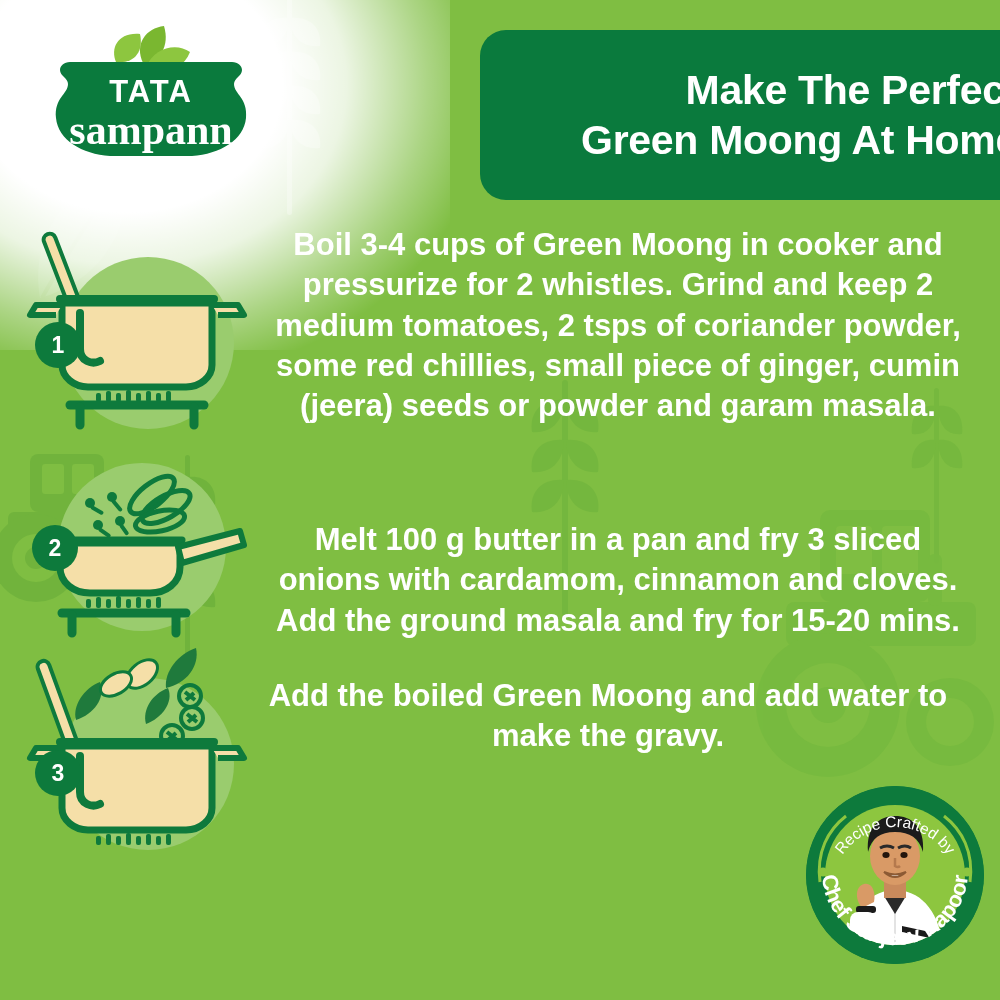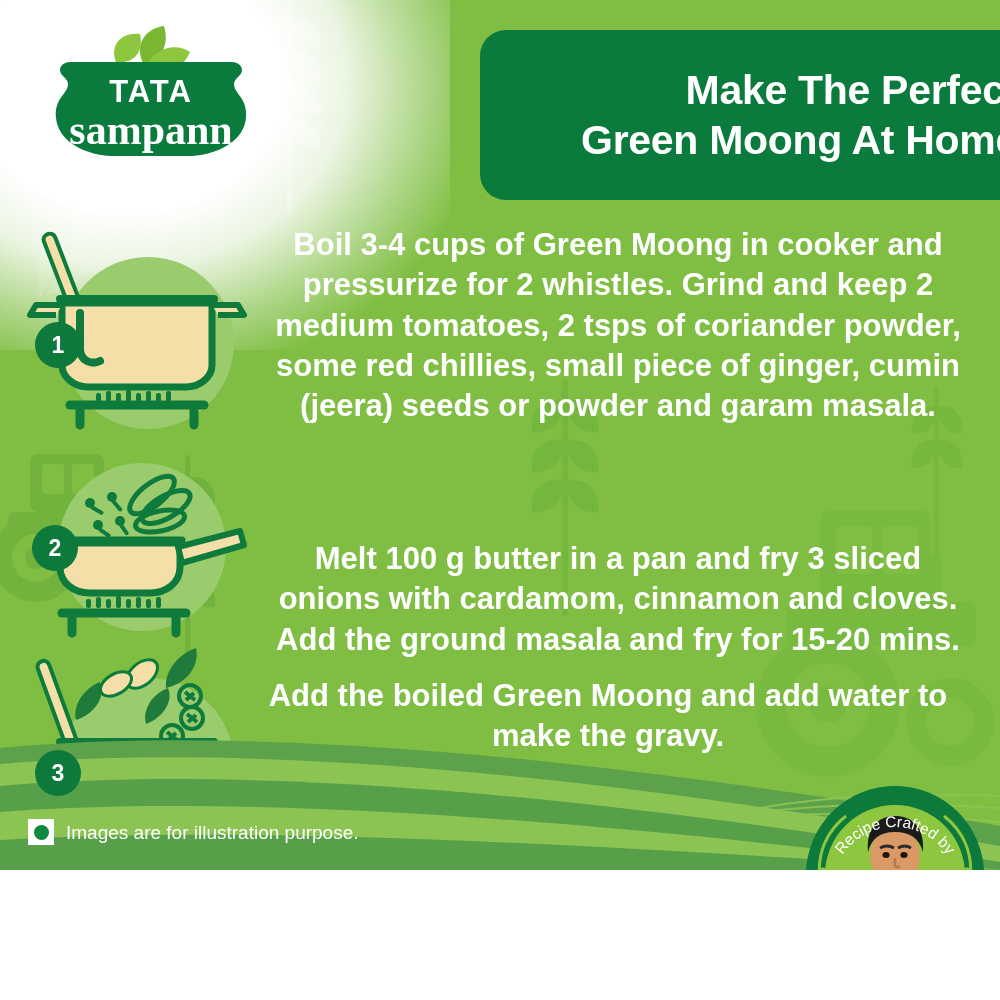--- a/index.html
+++ b/index.html
@@ -3,21 +3,21 @@
 <meta charset="utf-8">
 <style>
   * { box-sizing: border-box; margin: 0; padding: 0; }
   html, body {
     width: 1000px; height: 1000px;
     font-family: "Liberation Sans", sans-serif;
     overflow: hidden;
   }
   #poster {
     position: relative;
-    width: 1000px; height: 870px;
+    width: 1000px; height: 1000px;
     background: #7fbe42;
     overflow: hidden;
   }
 
   
   .wm { position: absolute; opacity: 1; pointer-events: none; }
   .wm svg { display: block; }
 
   
   .glow {
@@ -75,21 +75,21 @@
     color: #ffffff;
     font-size: 31px;
     font-weight: bold;
     line-height: 1.30;
     text-align: center;
   }
 
   #step1 { left: 0px;  top: 225px; width: 1000px; }
   #step1 .step-text { width: 700px; margin-left: 18px; }
   #step2 { left: 0px;  top: 455px; width: 1000px; }
-  #step2 .step-text { width: 700px; margin-left: 18px; margin-top: 84px; }
+  #step2 .step-text { width: 700px; margin-left: 18px; margin-top: 65px; }
   #step3 { left: 0px;  top: 640px; width: 1000px; }
   #step3 .step-text { width: 680px; margin-left: 18px; margin-top: 36px; }
 
   
   .chef-badge {
     position: absolute;
     left: 806px; top: 786px;
     width: 178px; height: 178px;
     border-radius: 50%;
     background: #0d7a3c;
@@ -371,38 +371,20 @@
           <rect x="136" y="196" width="5" height="9" rx="2"></rect>
             <rect x="146" y="194" width="5" height="11" rx="2"></rect>
           <rect x="156" y="196" width="5" height="9" rx="2"></rect>
             <rect x="166" y="194" width="5" height="11" rx="2"></rect>
         </g>
       </svg>
     </div>
     <div class="step-text">Add the boiled Green Moong and add water to make the gravy.</div>
   </div>
 
-  <div class="footer">
-    <svg width="1000" height="170" viewBox="0 0 1000 170" style="position:absolute;left:0;bottom:0;">
-      <path d="M0 48 C300 20 700 74 1000 126 L1000 170 L0 170 Z" fill="#5da24b"></path>
-      <path d="M0 64 C300 38 700 92 1000 146 L1000 170 L0 170 Z" fill="#8cc454"></path>
-      <path d="M0 86 C300 60 700 112 1000 162 L1000 170 L0 170 Z" fill="#57a049"></path>
-      <path d="M0 112 C300 90 700 134 1000 170 L1000 170 L0 170 Z" fill="#8cc454"></path>
-      <path d="M0 140 C300 122 700 154 1000 170 L1000 170 L0 170 Z" fill="#57a049"></path>
-      <g stroke="#8cc454" stroke-width="2" fill="none" opacity="0.9">
-        <path d="M760 108 C830 96 900 92 1000 96"></path>
-        <path d="M760 112 C830 104 900 102 1000 108"></path>
-        <path d="M762 116 C832 112 902 114 1000 122"></path>
-      </g>
-    </svg>
-    <div class="veg-mark">
-        <i></i>
-      </div>
-    <div class="footer-note">Images are for illustration purpose.</div>
-  </div>
 
   <div class="chef-badge">
     <svg width="178" height="178" viewBox="0 0 178 178" style="position:absolute;left:0;top:0;">
       <defs>
         <path id="arcTop" d="M 26 104 A 63 63 0 0 1 152 104"></path>
         <path id="arcBottom" d="M 16 86 A 73 73 0 0 0 162 86"></path>
         <clipPath id="innerClip">
             <circle cx="89" cy="89" r="70"></circle>
           </clipPath>
       </defs>

